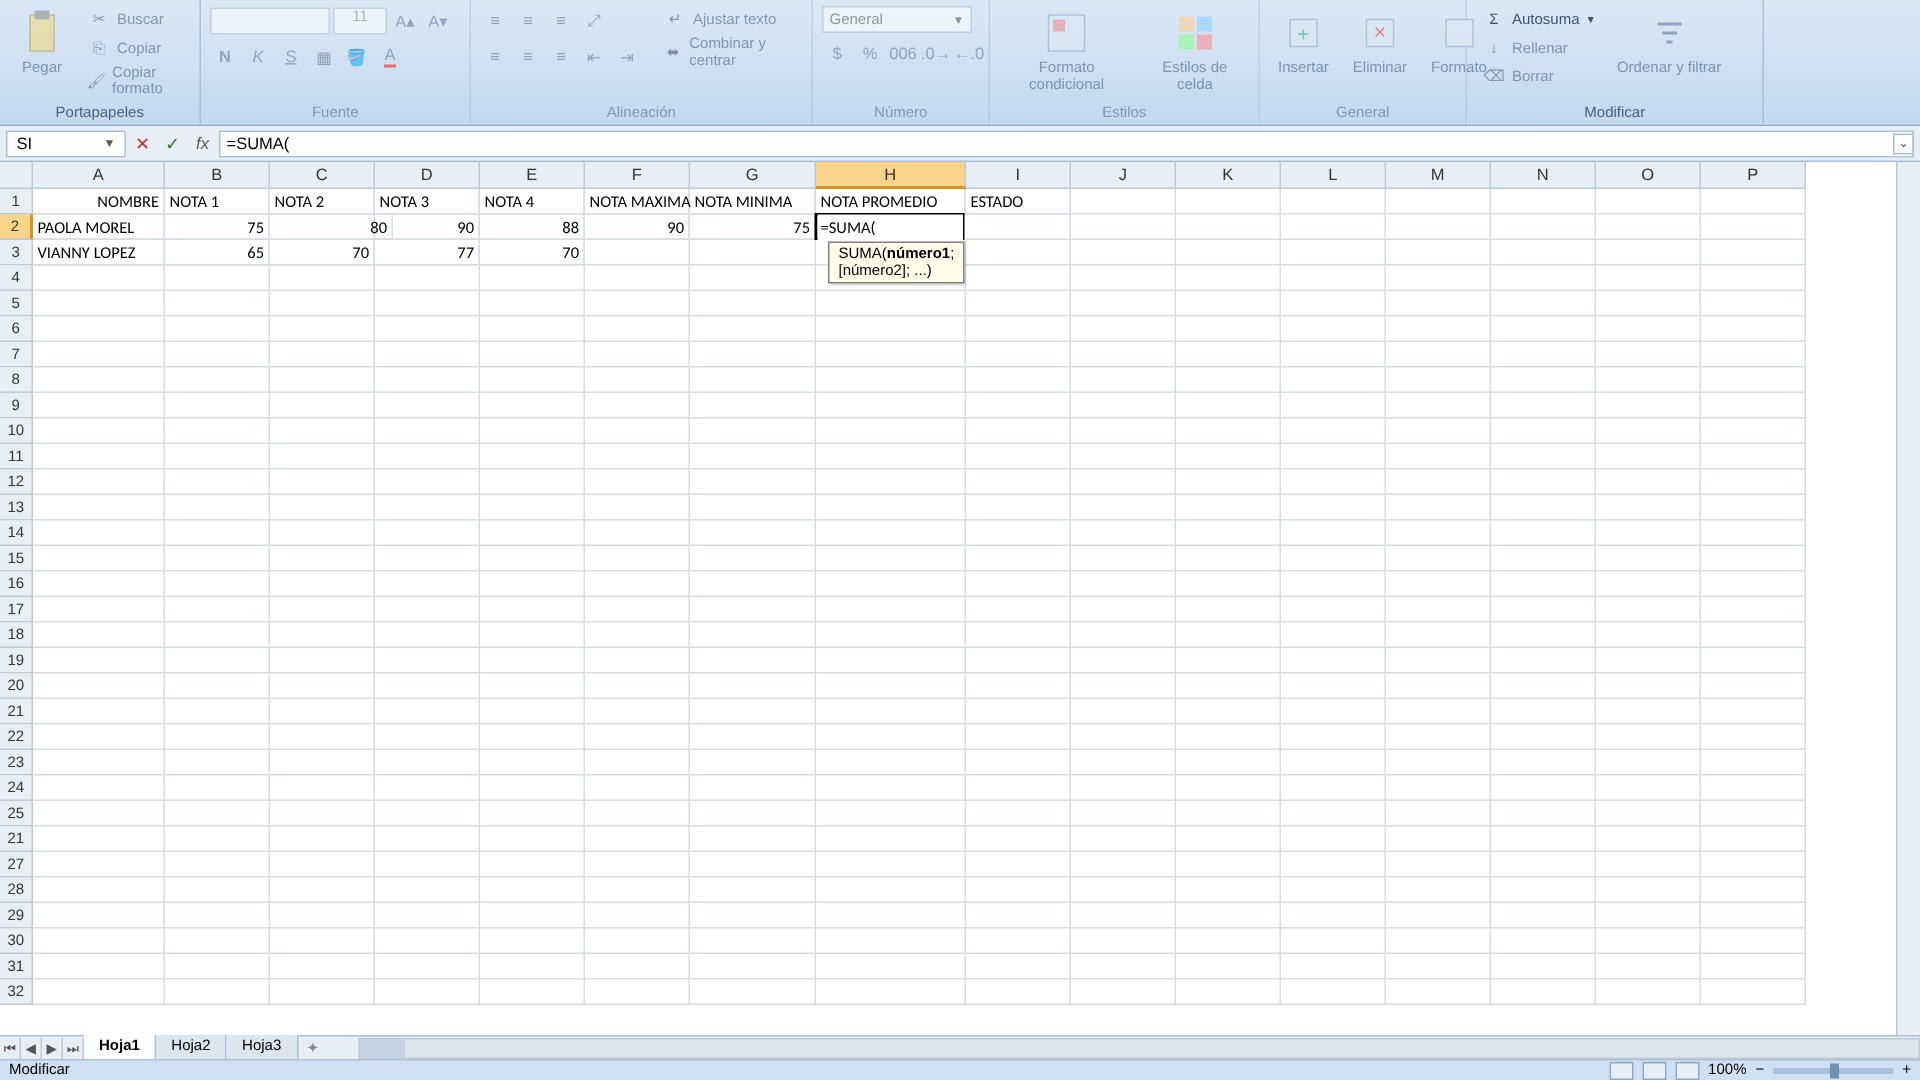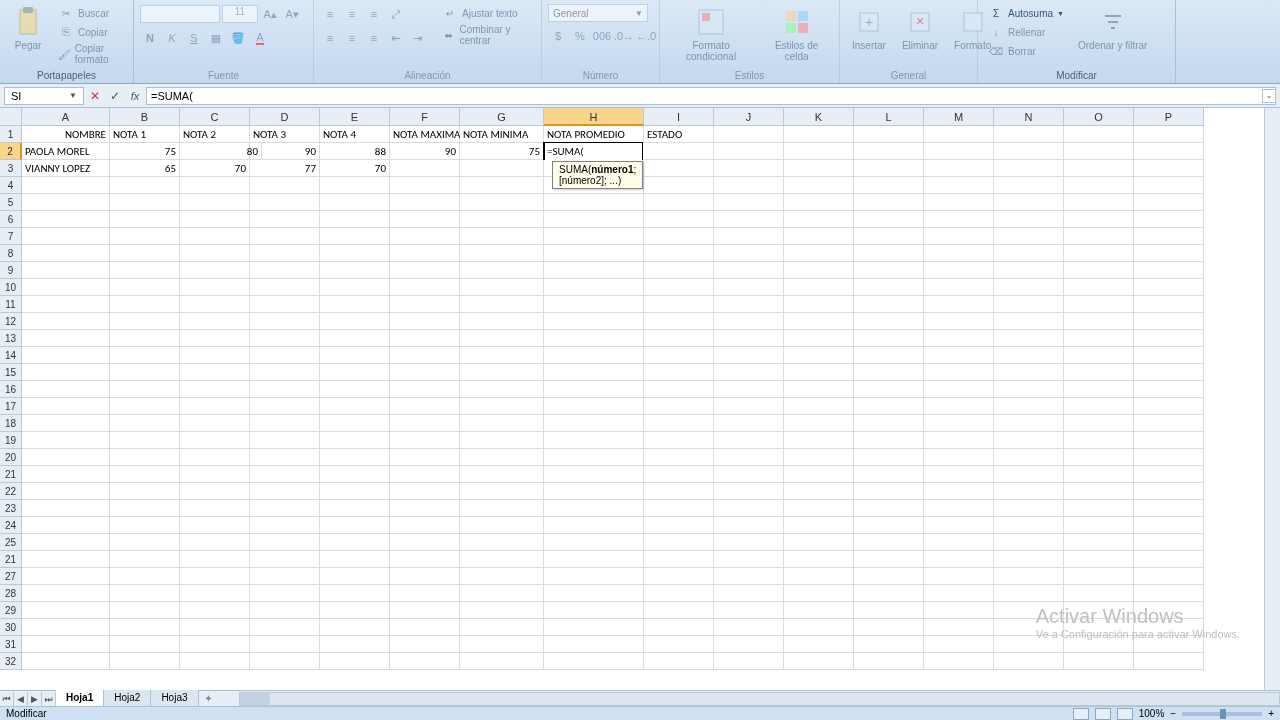--- a/index.html
+++ b/index.html
@@ -880,24 +880,20 @@
       <div class="cell" style="left: 0px; top: 34px; width: 88px;">VIANNY LOPEZ</div>
       <div class="cell num" style="left: 88px; top: 34px; width: 70px;">65</div>
       <div class="cell num" style="left: 158px; top: 34px; width: 70px;">70</div>
       <div class="cell num" style="left: 228px; top: 34px; width: 70px;">77</div>
       <div class="cell num" style="left: 298px; top: 34px; width: 70px;">70</div>
       <div class="active-cell-border" style="left: 521px; top: 16px; width: 100px; height: 18px;"></div>
       <div class="active-cell-content" style="left: 523px; top: 17px; width: 97px;">=SUMA(</div>
       <div class="tooltip" style="left: 530px; top: 35px;">SUMA(<b>número1</b>; [número2]; ...)</div>
     </div>
   <div class="grid-scroll"></div>
-  <div class="watermark">
-    <div class="l1">Activar Windows</div>
-    <div class="l2">Ve a Configuración para activar Windows.</div>
-  </div>
 </div>
 
 <div class="sheet-tabs">
   <div class="tab-nav">
     <span>⏮</span>
     <span>◀</span>
     <span>▶</span>
     <span>⏭</span>
   </div>
   <div id="sheet-tabs-list" style="display:flex">

